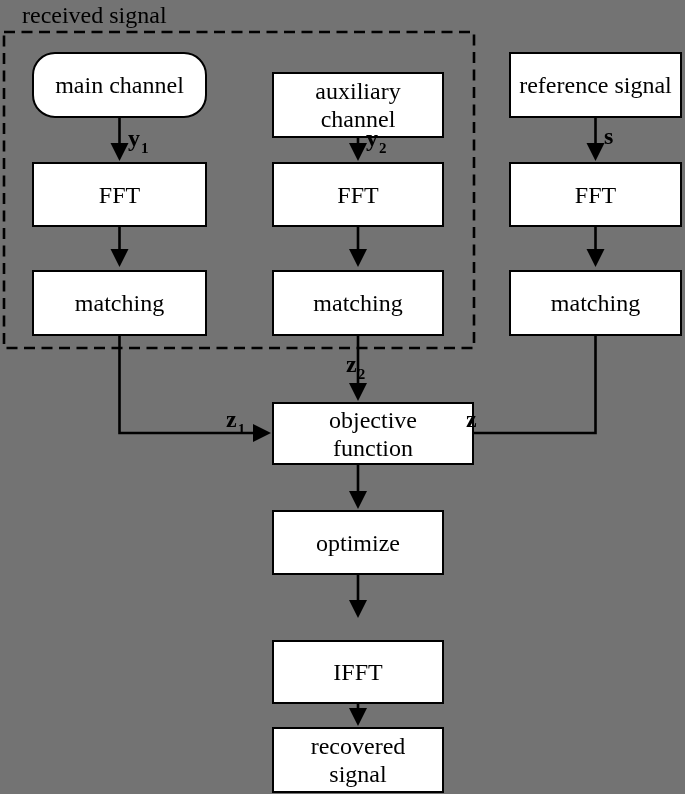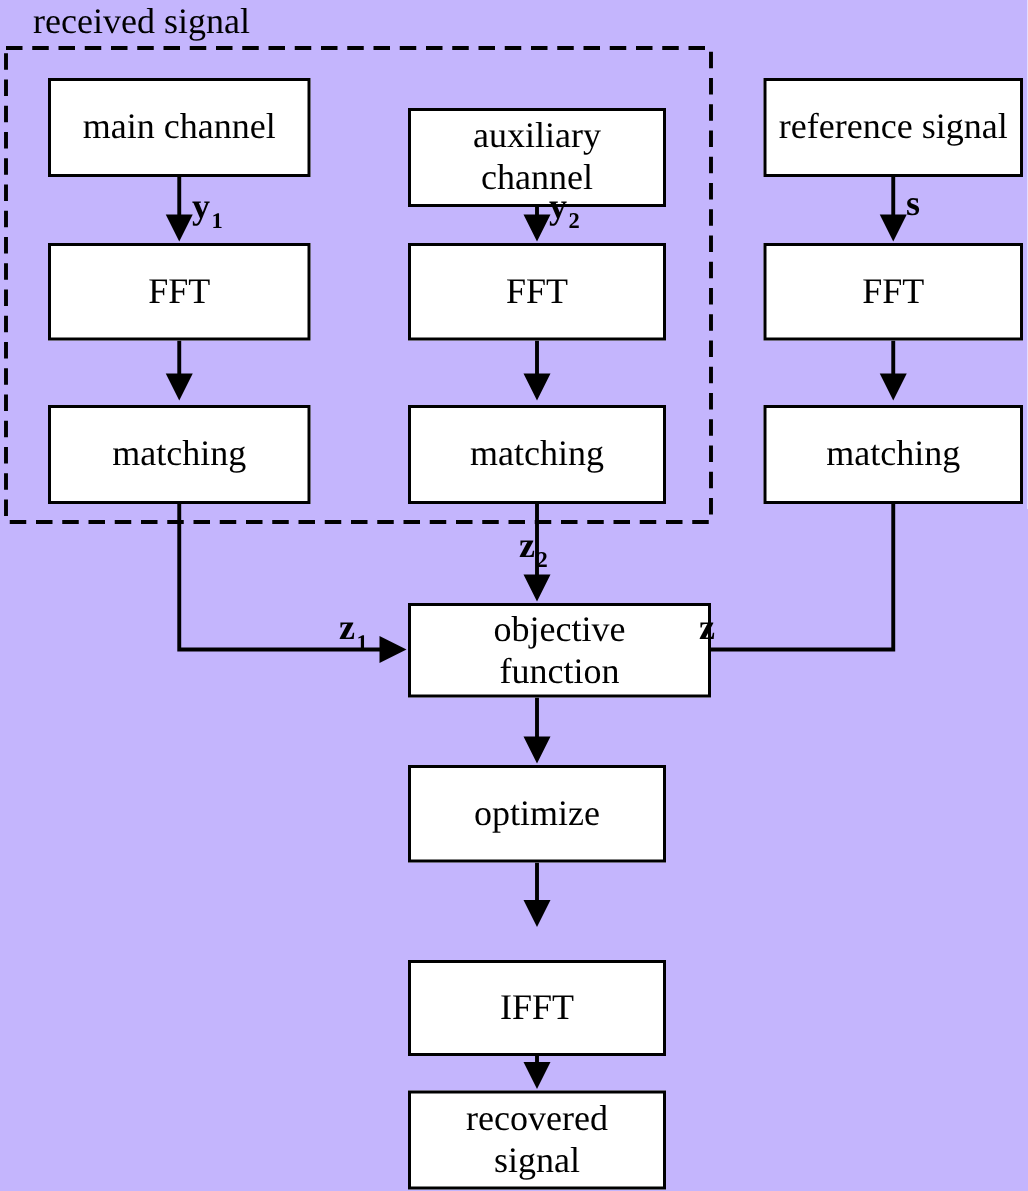--- a/index.html
+++ b/index.html
@@ -1,20 +1,20 @@
 <!DOCTYPE html>
 <html><head>
 <meta charset="utf-8">
 <style>
   html, body { margin: 0; padding: 0; background: #ffffff; }
   #canvas {
     position: relative;
     width: 685px;
     height: 794px;
-    background: #c4b5fd;
+    background: #737373;
     font-family: "Liberation Serif", "DejaVu Serif", serif;
     color: #000;
     overflow: hidden;
   }
   #wires { position: absolute; left: 0; top: 0; width: 685px; height: 794px; }
   .box {
     position: absolute;
     box-sizing: border-box;
     border: 2.7px solid #000;
     background: #fff;
@@ -89,21 +89,21 @@
       <polygon points="358,726 349,708 367,708"></polygon>
 
       <polygon points="271,433 253,424 253,442"></polygon>
 
       <polygon points="446,433 464,424 464,442"></polygon>
     </g>
   </svg>
 
   <div class="toplabel">received signal</div>
 
-  <div class="box" style="left:32px; top:52px; width:175px; height:66px;">
+  <div class="box" style="left:32px; top:52px; width:175px; height:66px;border-radius:23px;">
     <span class="bl">main channel</span>
   </div>
   <div class="box" style="left:272px; top:52px; width:172px; height:66px;margin-top:20px;">
     <span class="bl">auxiliary</span>
     <span class="bl">channel</span>
   </div>
   <div class="box" style="left:509px; top:52px; width:173px; height:66px;">
     <span class="bl">reference signal</span>
   </div>
 

